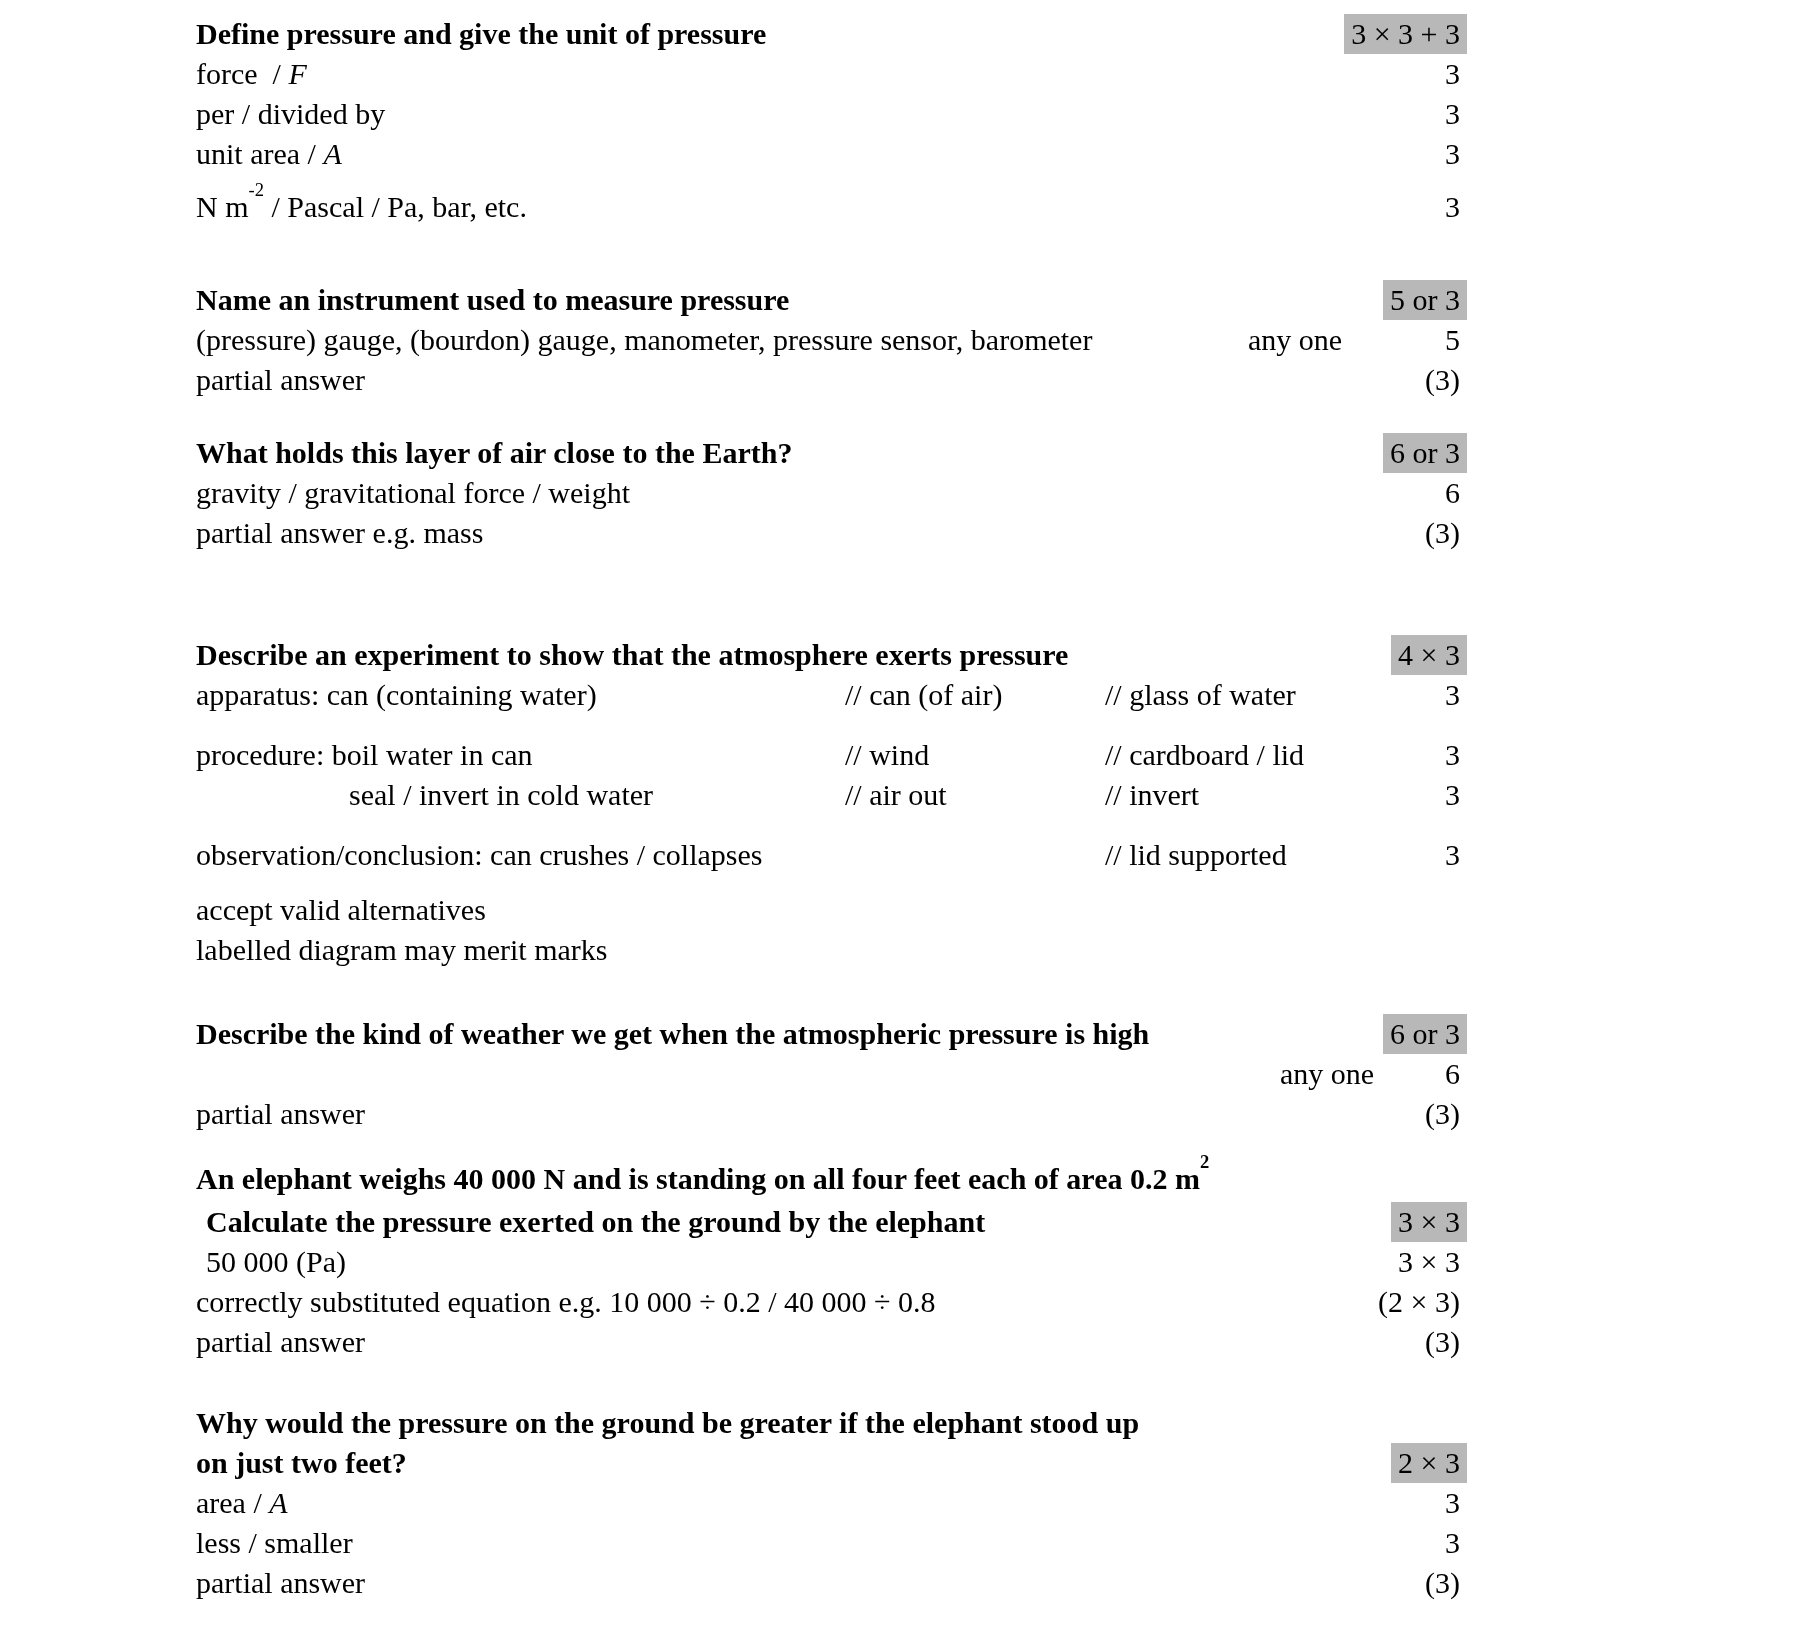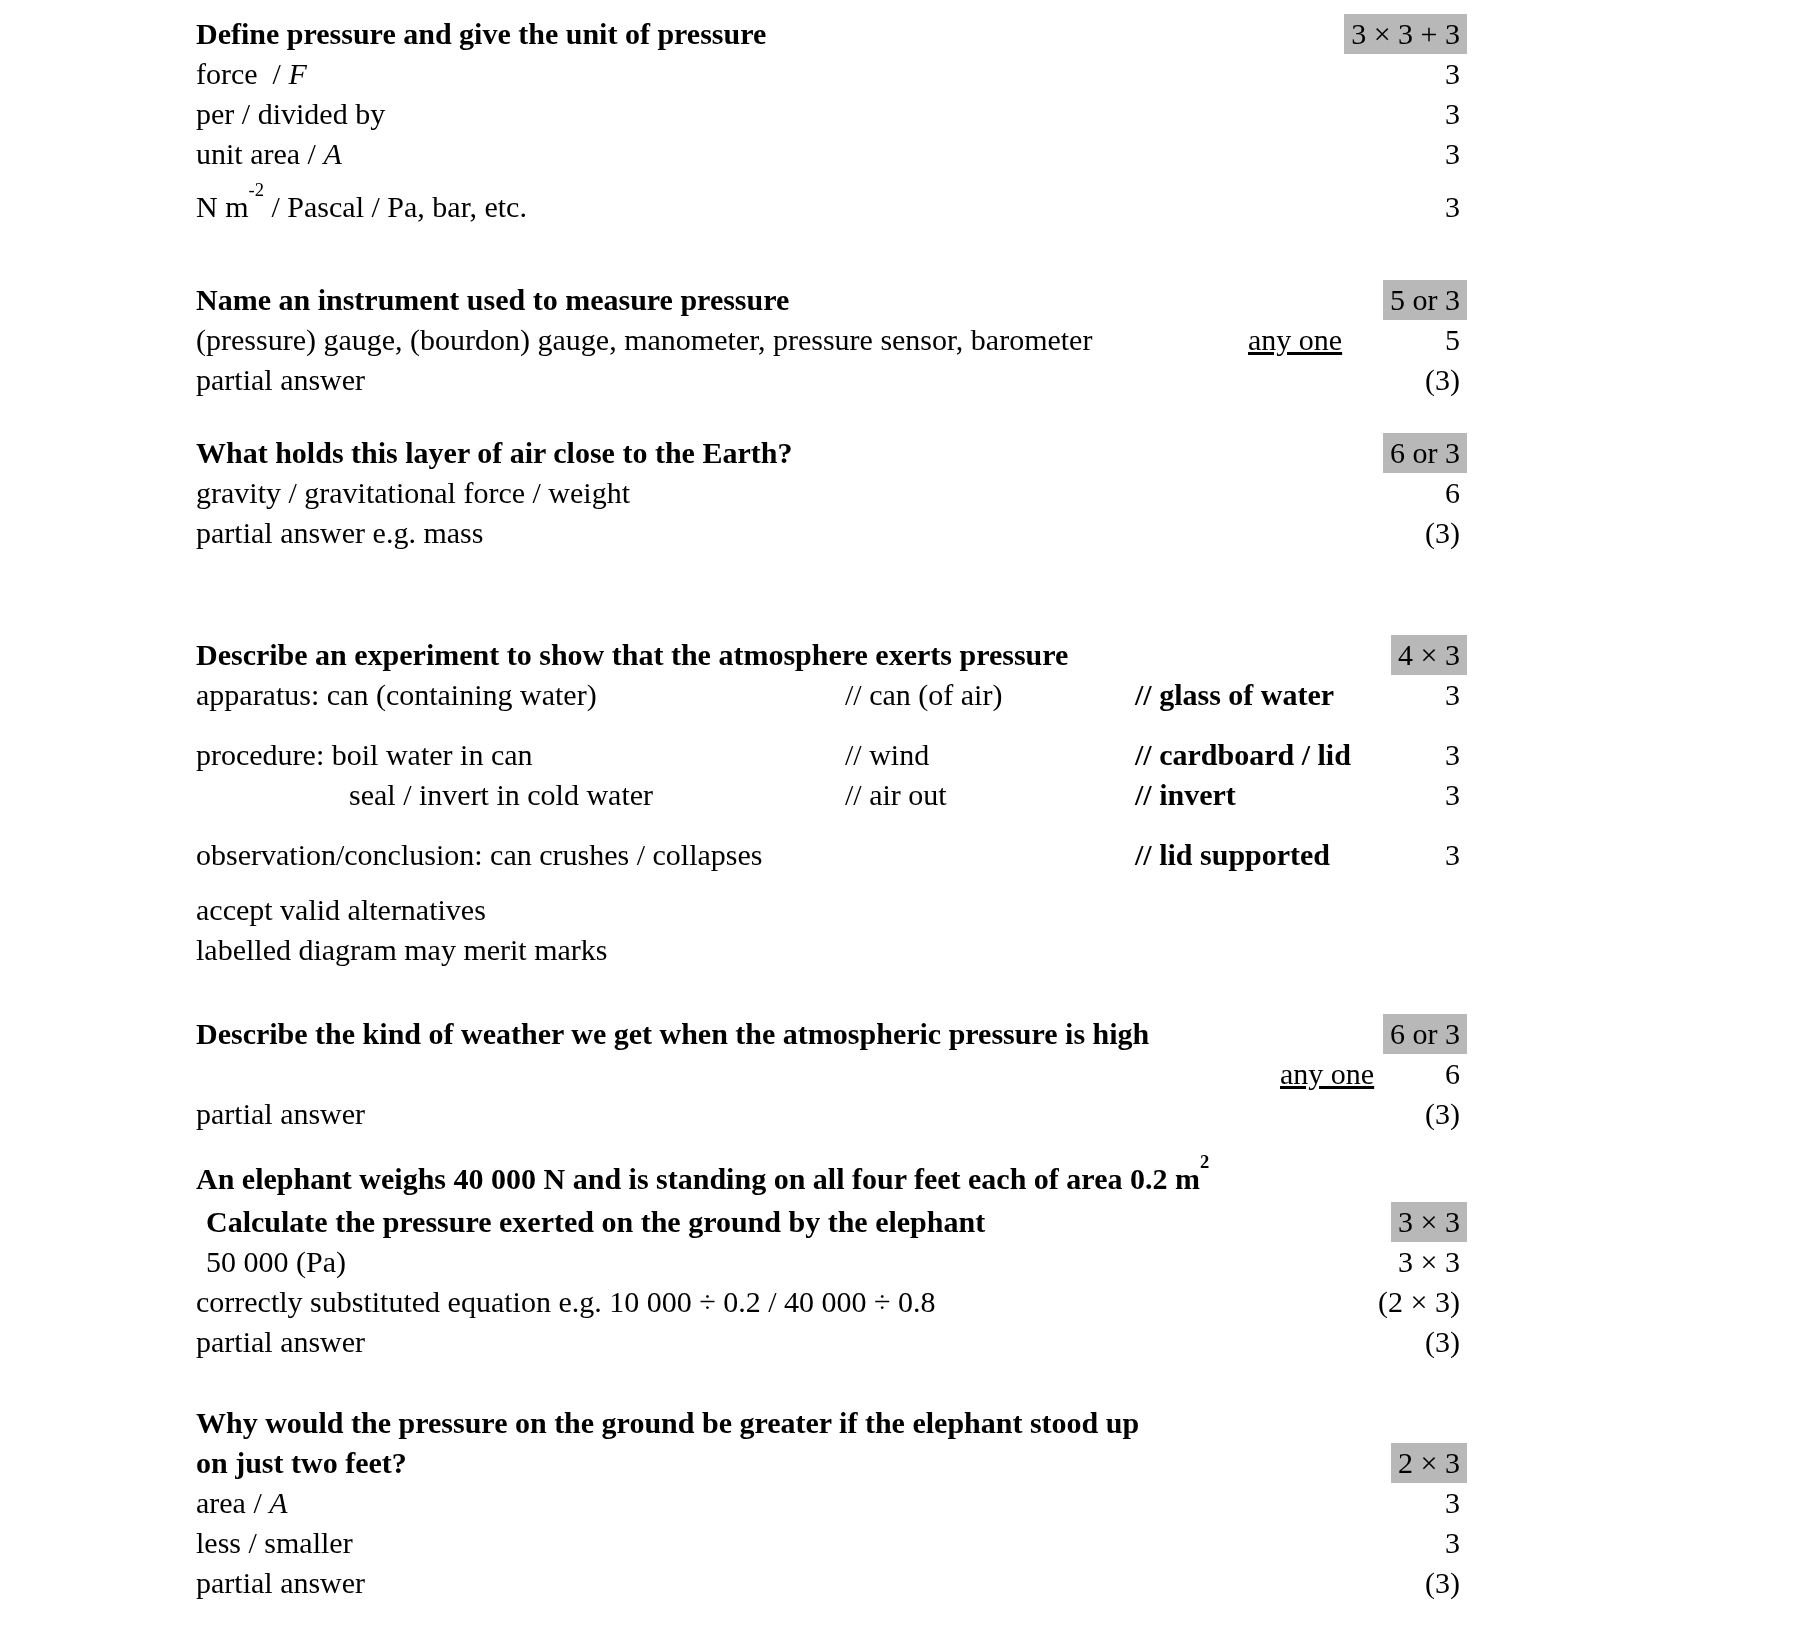--- a/index.html
+++ b/index.html
@@ -11,25 +11,25 @@
     position:relative;width:1818px;height:1643px;
     padding:14px 358px 0 196px;box-sizing:border-box;
     background:#ffffff;overflow:hidden;
   }
   .line{position:relative;height:40px;line-height:40px;white-space:nowrap;}
   .tall{height:46px;line-height:46px;}
   .b{font-weight:bold;}
   .it{font-style:italic;}
   .mark{position:absolute;right:0;top:0;}
   .hl{background:#b8b8b8;font-weight:normal;padding:0 7px;margin-right:-7px;}
-  .note{position:absolute;text-decoration:underline;}
+  .note{position:absolute;}
   .note-a{left:1052px;}
   .note-b{left:1084px;}
   .c2{position:absolute;left:649px;}
-  .c3{position:absolute;left:939px;font-weight:bold;}
+  .c3{position:absolute;left:909px;}
   .ind{padding-left:153px;}
   .ind2{padding-left:10px;}
   sup{font-size:0.62em;position:relative;top:-0.55em;line-height:0;}
   .mt50{margin-top:50px;} .mt33{margin-top:33px;} .mt82{margin-top:82px;}
   .mt44{margin-top:44px;} .mt34{margin-top:22px;} .mt41{margin-top:41px;}
   .nm{margin-top:10px;}
   .sp20{height:20px;} .sp15{height:15px;}
 </style>
 </head>
 <body>

